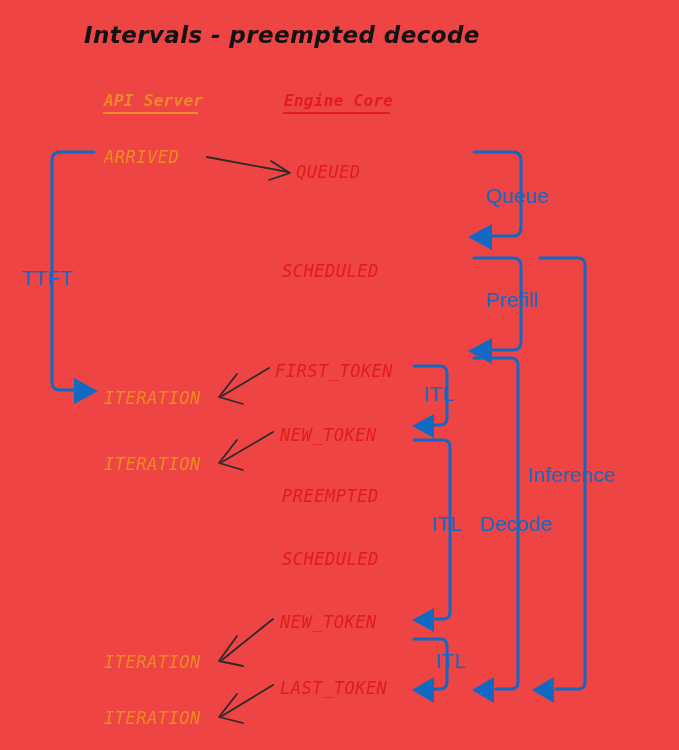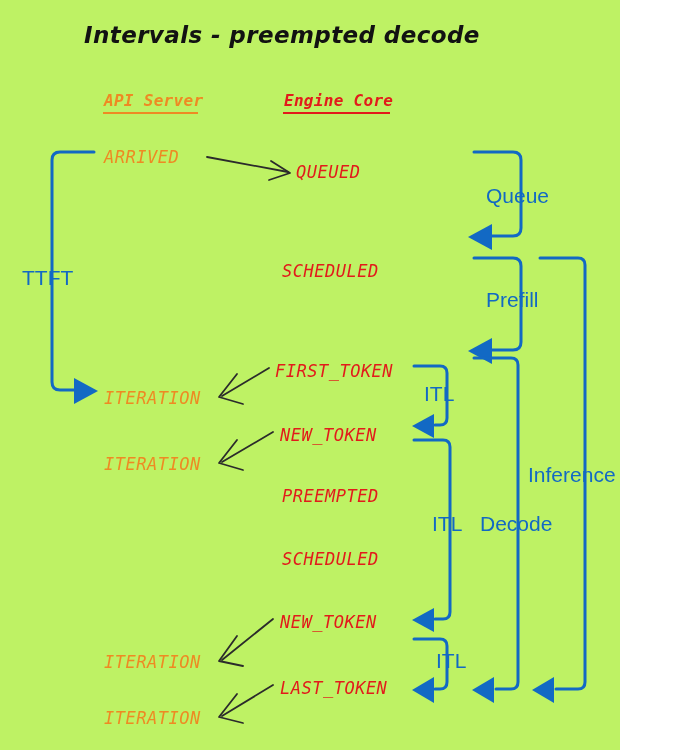--- a/index.html
+++ b/index.html
@@ -9,24 +9,23 @@
     background: #ffffff;
   }
   body {
     width: 679px;
     height: 750px;
     overflow: hidden;
     font-family: "Liberation Sans", sans-serif;
   }
   #diagram-root {
     position: relative;
-    width: 592px;
+    width: 679px;
     height: 750px;
-    background: #bef264;
-    padding-left: 28px;
+    background: #ef4444;
   }
   svg.layer {
     position: absolute;
     top: 0;
     left: 0;
     width: 679px;
     height: 750px;
   }
   .txt-title {
     font-family: "DejaVu Sans", sans-serif;

